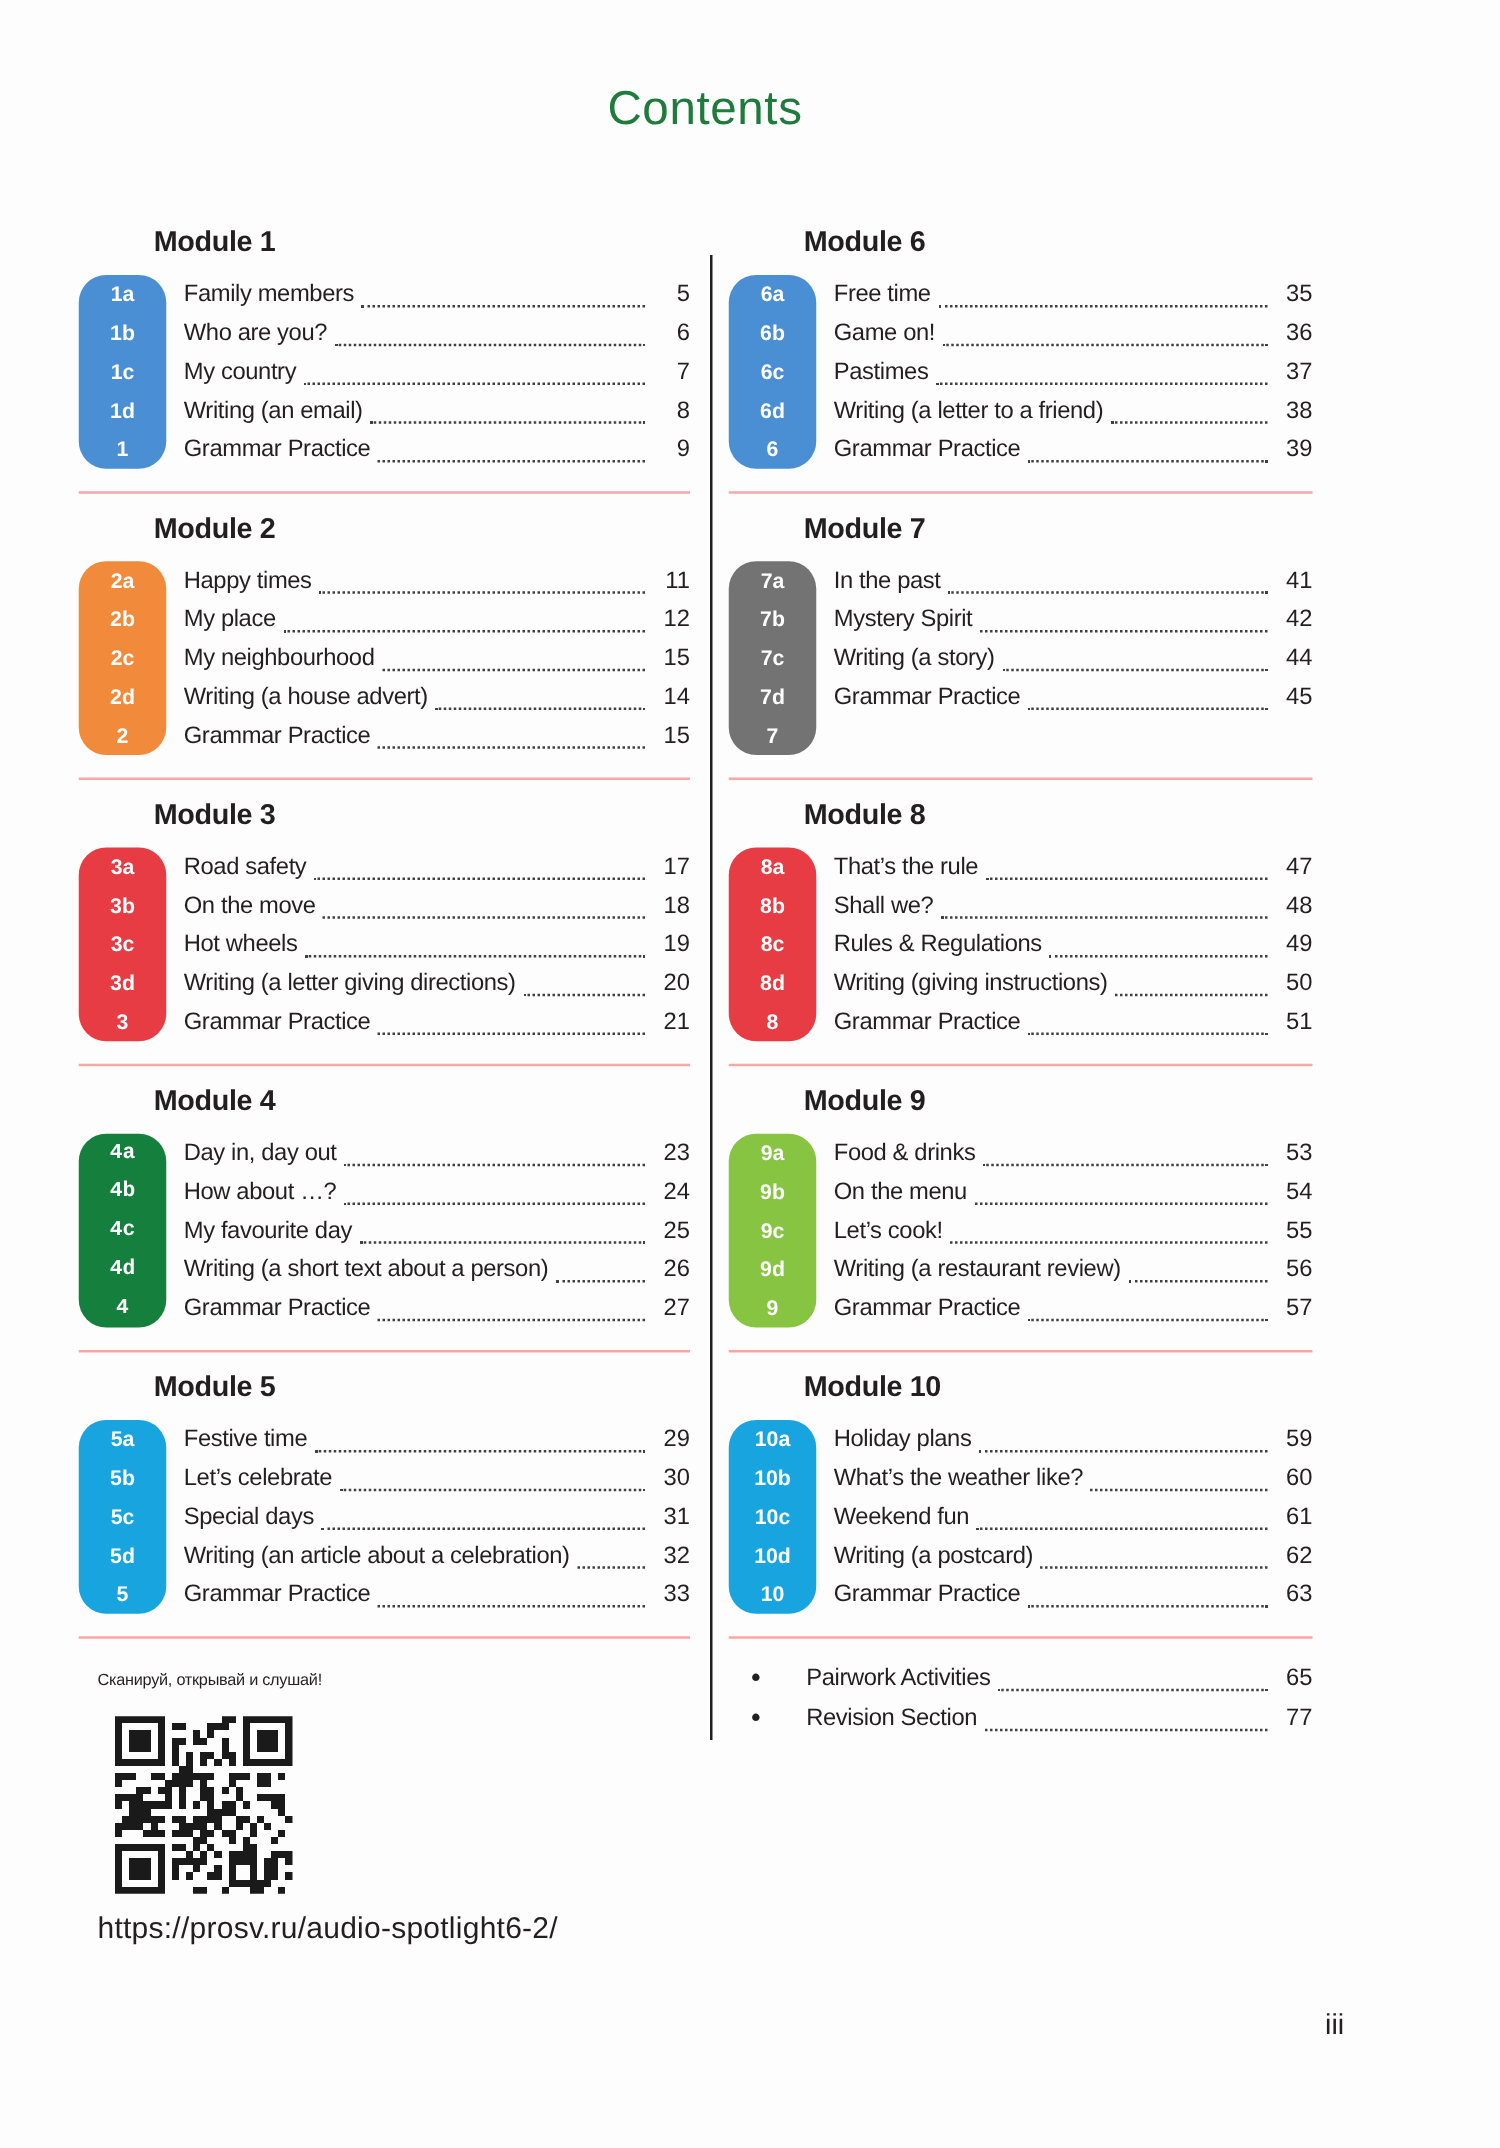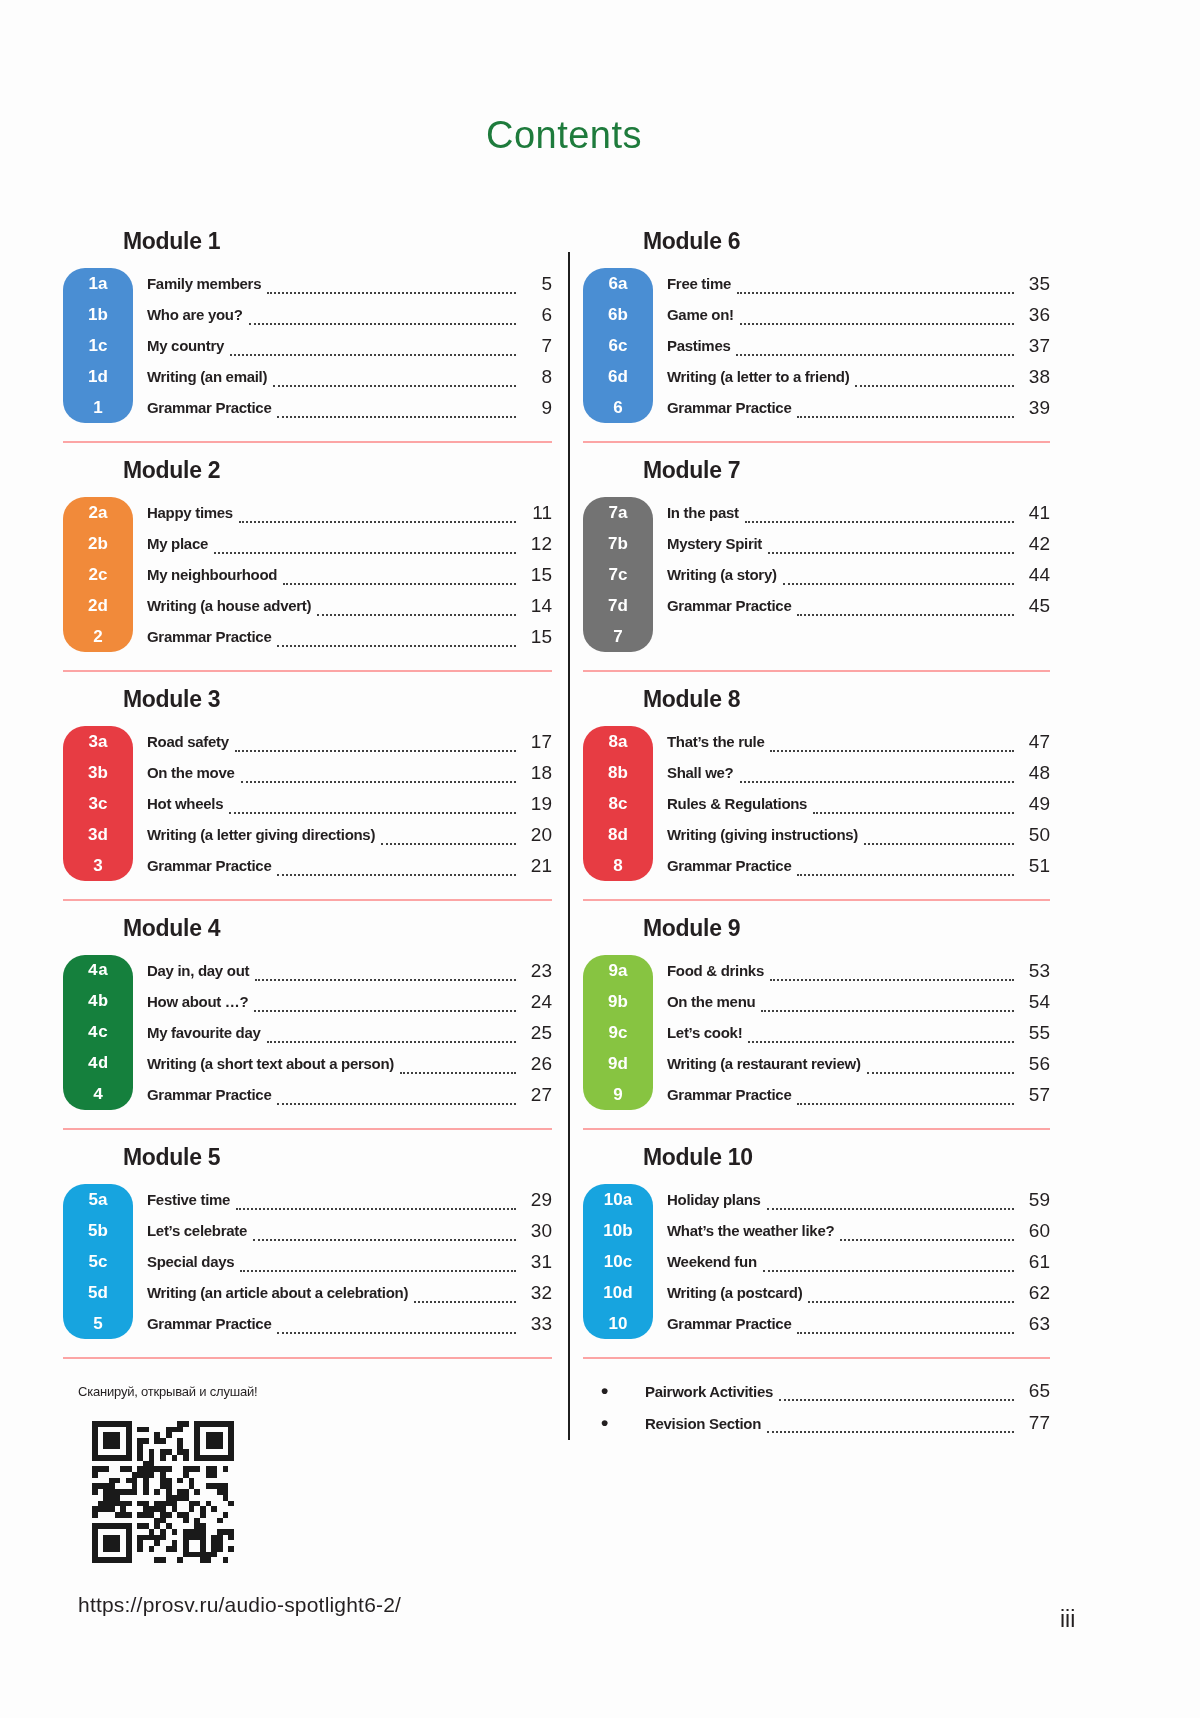--- a/index.html
+++ b/index.html
@@ -4,21 +4,21 @@
 <style>
   * { box-sizing: border-box; margin: 0; padding: 0; }
   html,body { width:1200px; height:1718px; }
   body {
     background:#fdfdfd;
     font-family:"Liberation Sans","DejaVu Sans",sans-serif;
     color:#231f20;
     position:relative;
     overflow:hidden;
   }
-  .page { padding-top:112px; }
+  .page { padding-top:64px; }
   h1.contents-title {
     text-align:center;
     font-size:38px;
     font-weight:normal;
     line-height:46px;
     color:#1e7b3c;
     letter-spacing:0.5px;
     margin-bottom:56px;
     transform:translateX(-36px);
   }
@@ -59,22 +59,22 @@
     height:31px; line-height:31px;
     text-align:center;
     color:#fff;
     font-weight:bold;
     font-size:17px;
   }
   .rows { flex:1; margin-left:14px; }
   .toc-row { display:flex; height:31px; align-items:center; }
   .toc-label {
     white-space:nowrap;
-    font-weight:bold;
-    font-size:15px;
+    font-weight:normal;
+    font-size:19px;
     letter-spacing:-0.3px;
   }
   .leader {
     flex:1; min-width:10px;
     height:9px;
     margin:11px 4px 0 6px;
     border-bottom:2.5px dotted #404040;
   }
   .toc-page {
     width:32px;
@@ -84,21 +84,21 @@
   }
   
   .extras { padding-top:16px; }
   .extras-row { display:flex; height:32px; align-items:center; padding-left:18px; }
   .bullet { width:44px; font-size:21px; font-weight:bold; }
   
   .footer-left { padding-top:20px; }
   .scan-text { font-size:13px; letter-spacing:-0.2px; margin-left:15px; line-height:26px; }
   .qr-wrap { margin:16px 0 0 29px; width:142px; height:142px; }
   .qr-wrap svg { width:142px; height:142px; fill:#1a1a1a; shape-rendering:crispEdges; }
-  .audio-url { margin:30px 0 0 15px; font-size:21px; letter-spacing:0.2px; }
+  .audio-url { margin:14px 0 0 15px; font-size:24px; letter-spacing:0.2px; }
   .folio {
     position:absolute;
     left:1060px; top:1606px;
     font-size:23px; font-weight:normal;
   }
 </style>
 </head>
 <body>
 
 <div class="page">

